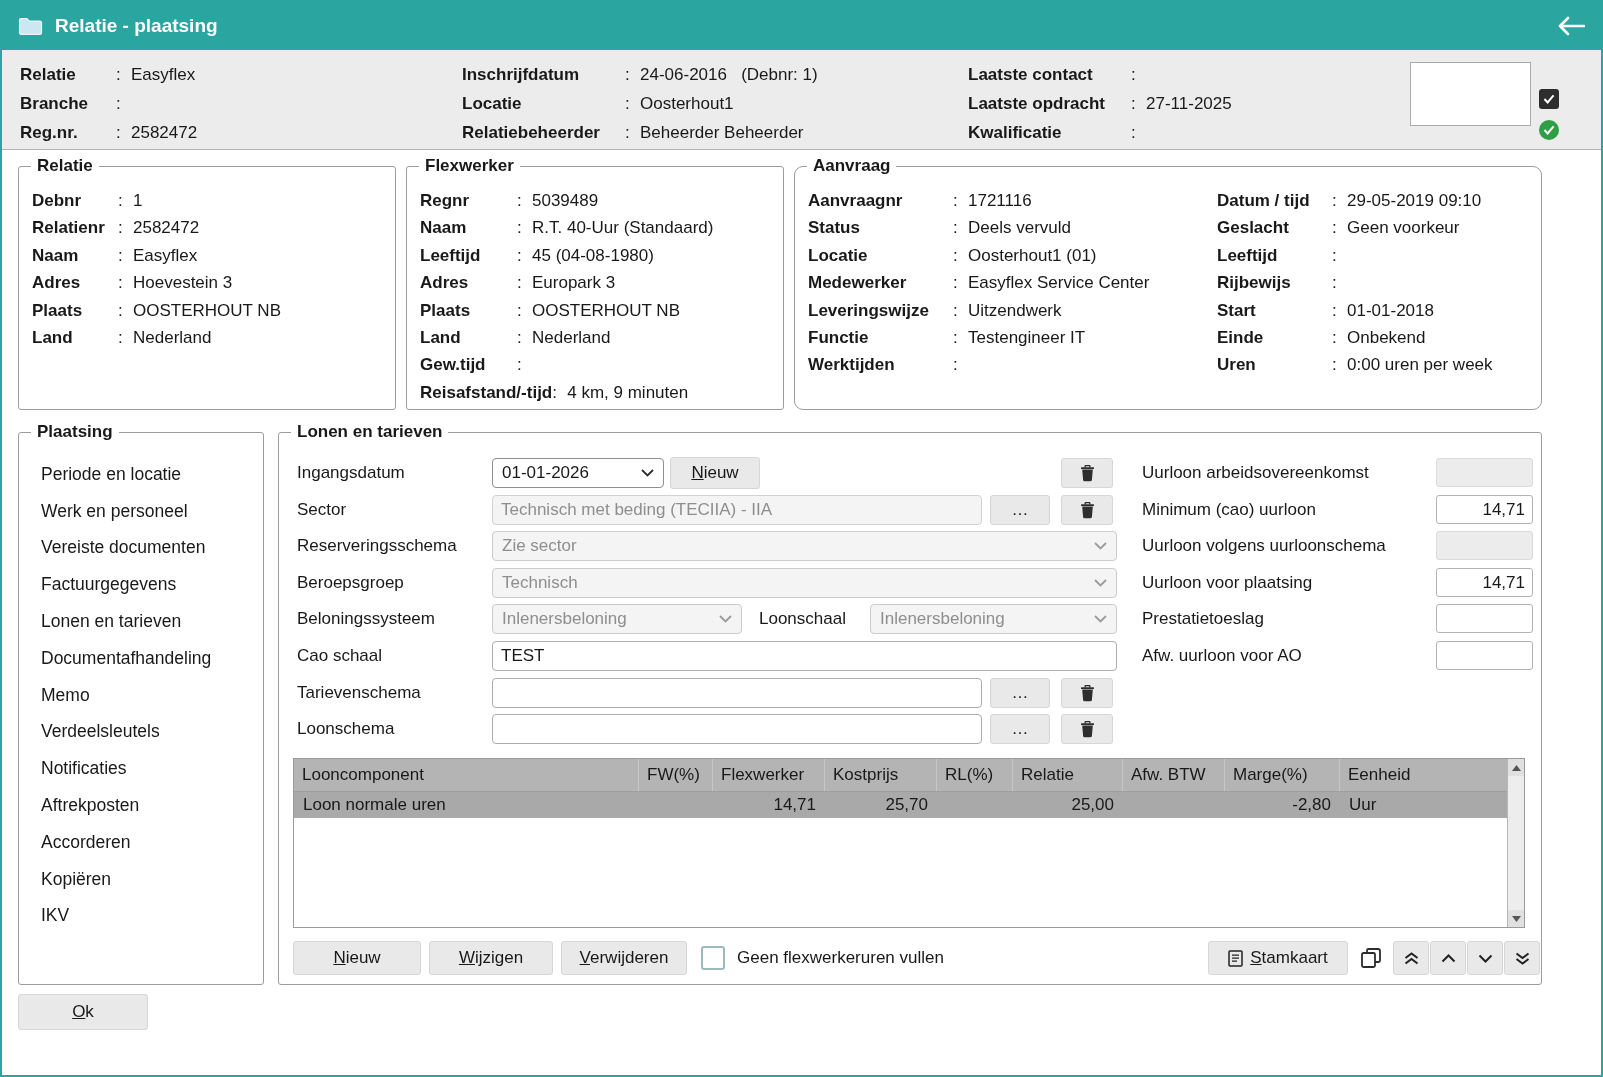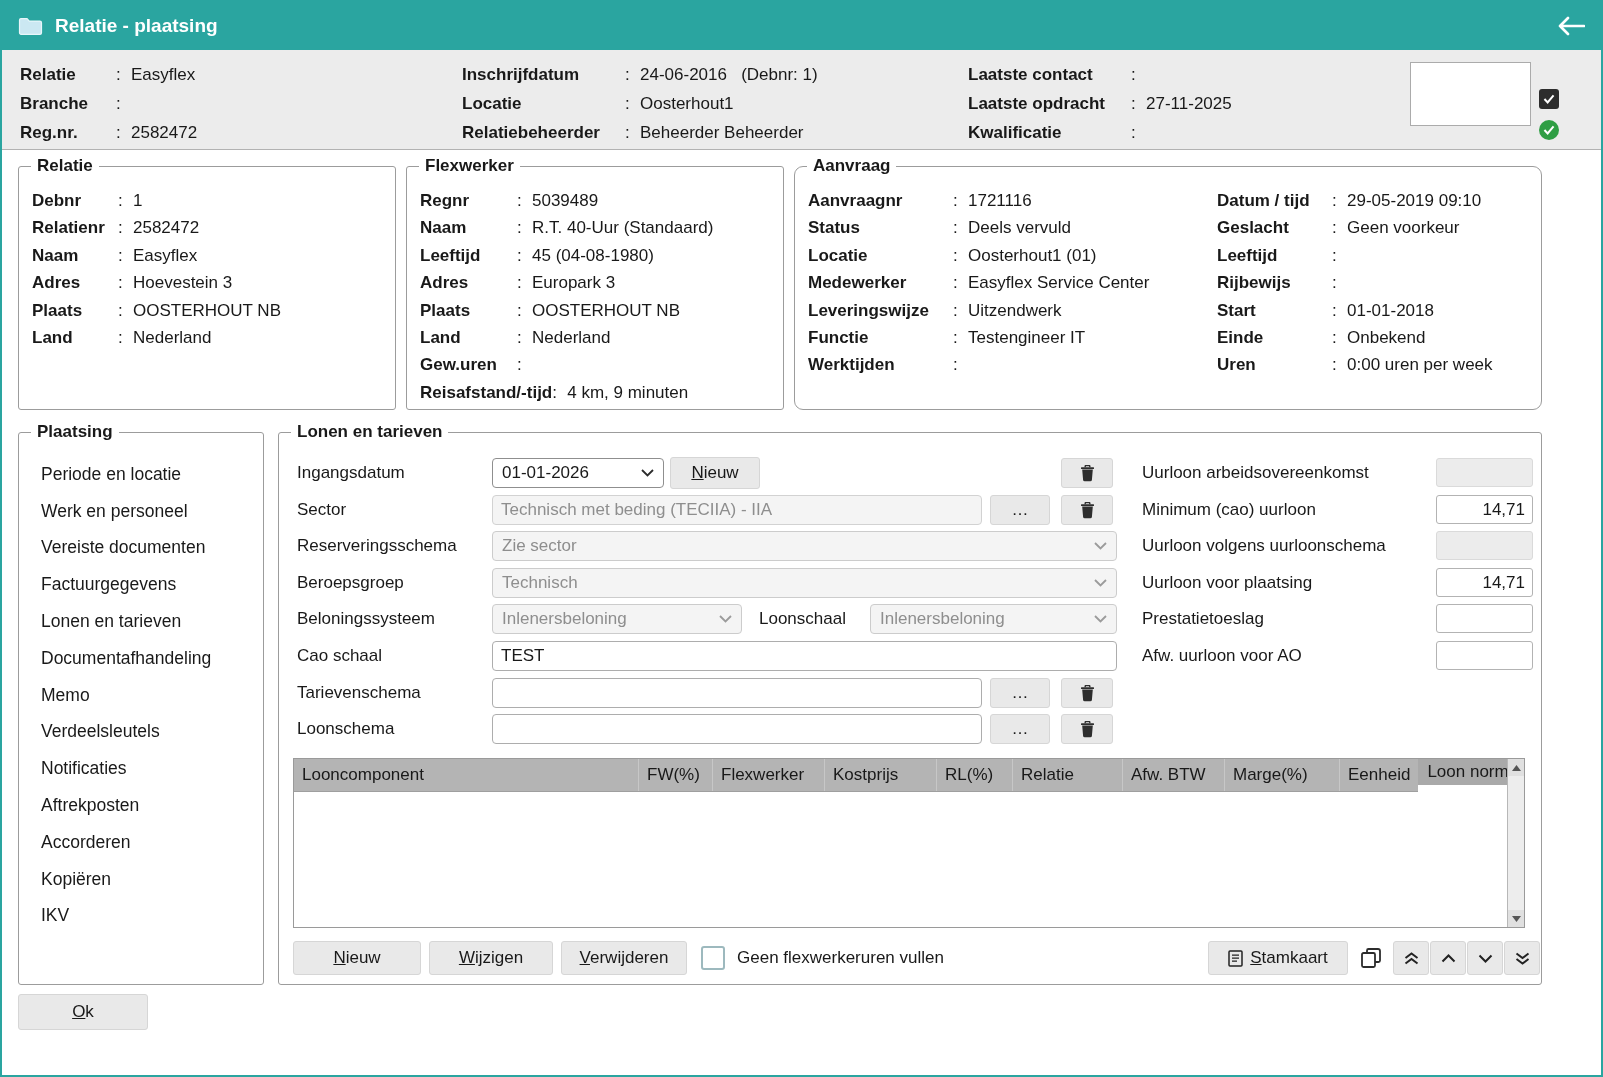--- a/index.html
+++ b/index.html
@@ -57,21 +57,21 @@
   .tin { position:absolute; height:30px; border:1px solid #adadad; border-radius:4px; background:#fff; font:inherit; padding:0 8px; color:#191919; }
   .tin.dis { background:#f4f4f4; border-color:#d2d2d2; color:#8e8e8e; }
   .rin { position:absolute; width:97px; height:29px; border:1px solid #b3b3b3; border-radius:3px; background:#fff; font:inherit; text-align:right; padding:0 7px; color:#191919; }
   .rin.dis { background:#ececec; border-color:#dadada; }
   .btn { background:#e9e9e9; border:1px solid #d6d6d6; border-radius:3px; font:inherit; color:#191919; cursor:pointer; display:inline-flex; align-items:center; justify-content:center; gap:7px; }
   .pbtn { position:absolute; }
   .ak { display:inline-block; }
   .ak::first-letter { text-decoration:underline; }
   
   .tbl { position:absolute; left:14px; top:325px; width:1232px; height:170px; border:1px solid #9a9a9a; display:flex; background:#fff; }
-  .tmain { flex:1; display:flex; overflow:hidden; }
+  .tmain { flex:1; display:flex; flex-direction:column; overflow:hidden; }
   .thead { display:flex; height:33px; background:#b4b4b4; border-bottom:1px solid #9f9f9f; flex:none; }
   .th { display:flex; align-items:center; padding:0 8px; border-right:1px solid #c7c7c7; white-space:nowrap; overflow:hidden; flex:none; }
   .th:last-child { border-right:none; flex:1; }
   .trow { display:flex; height:26px; background:#a9a9a9; flex:none; cursor:pointer; }
   .td { display:flex; align-items:center; padding:0 9px; white-space:nowrap; overflow:hidden; flex:none; }
   .td.r { justify-content:flex-end; }
   .td:last-child { flex:1; }
   .tfill { flex:1; background:#fff; }
   .vs { width:17px; background:#ededed; border-left:1px solid #b7b7b7; display:flex; flex-direction:column; flex:none; }
   .vsb { height:17px; display:flex; align-items:center; justify-content:center; background:#e0e0e0; cursor:pointer; flex:none; }
@@ -233,21 +233,21 @@
           <span class="il">Plaats</span>
           <span class="sep"></span>
           <span>OOSTERHOUT NB</span>
         </div>
       <div class="irow">
           <span class="il">Land</span>
           <span class="sep"></span>
           <span>Nederland</span>
         </div>
       <div class="irow">
-          <span class="il">Gew.uren</span>
+          <span class="il">Gew.tijd</span>
           <span class="sep"></span>
           <span></span>
         </div>
       <div class="irow">
           <span class="il">Reisafstand/-tijd</span>
           <span class="sep"></span>
           <span>4 km, 9 minuten</span>
         </div>
     </div>
   </div>

